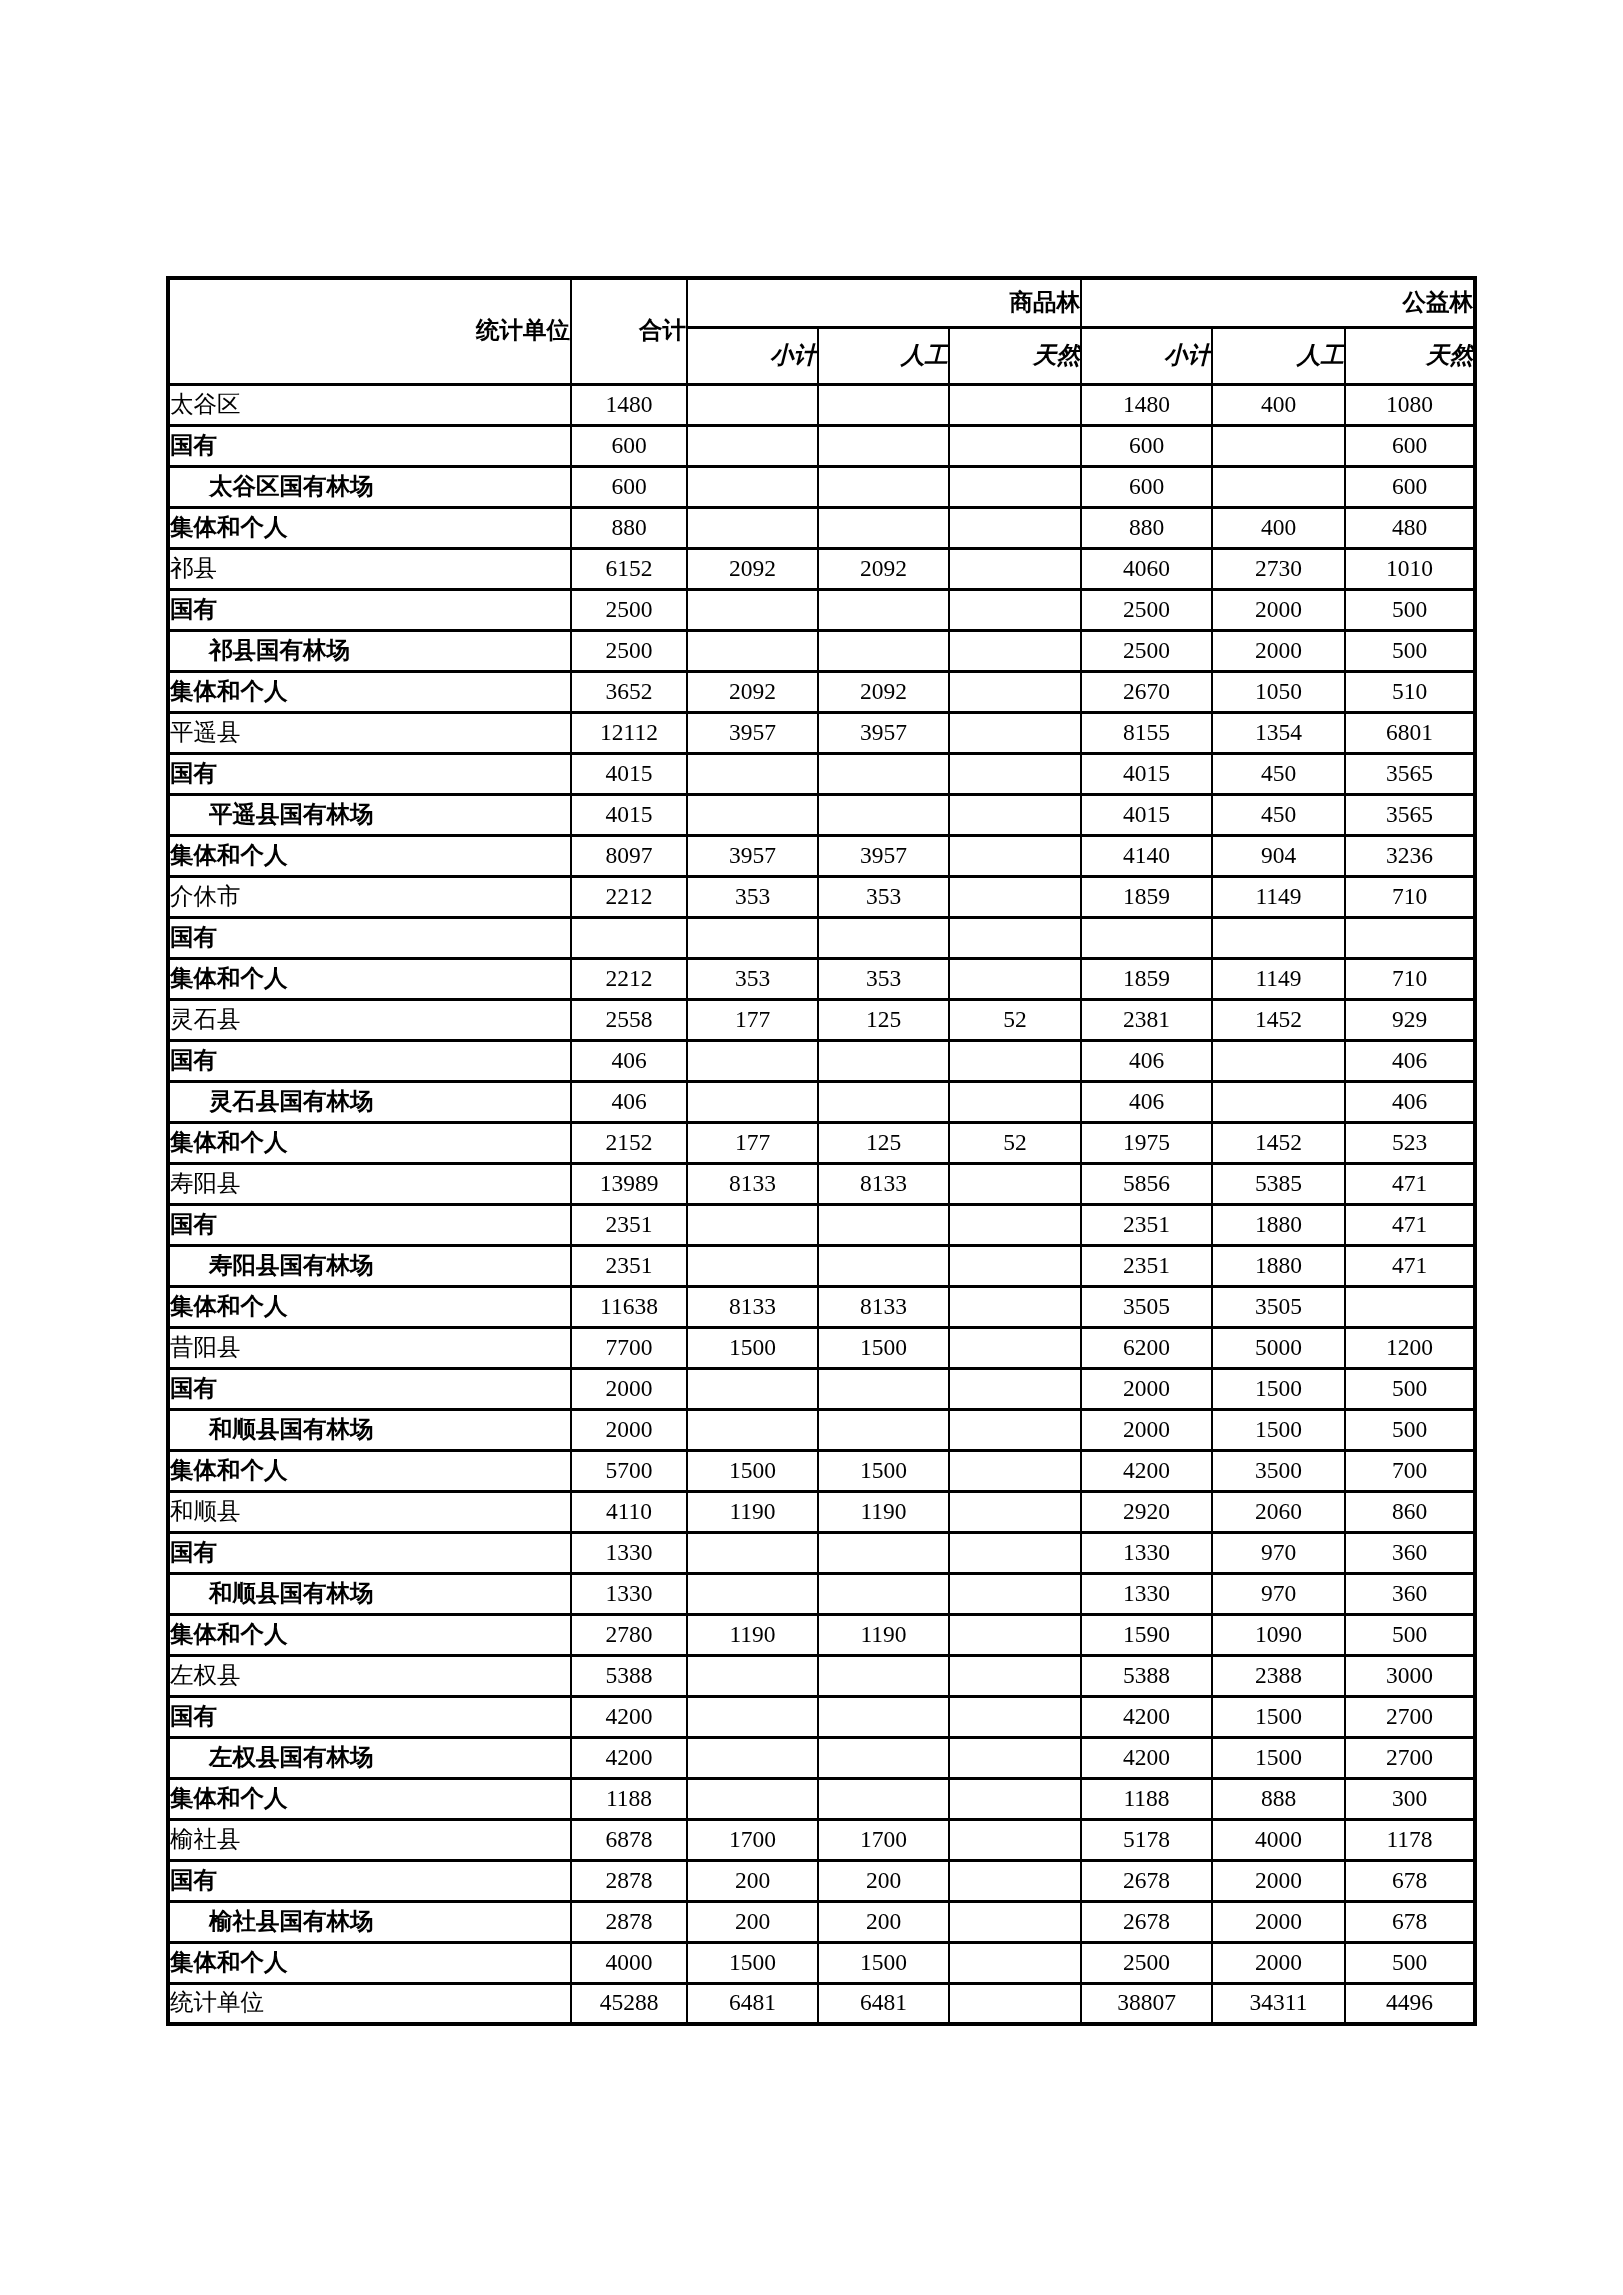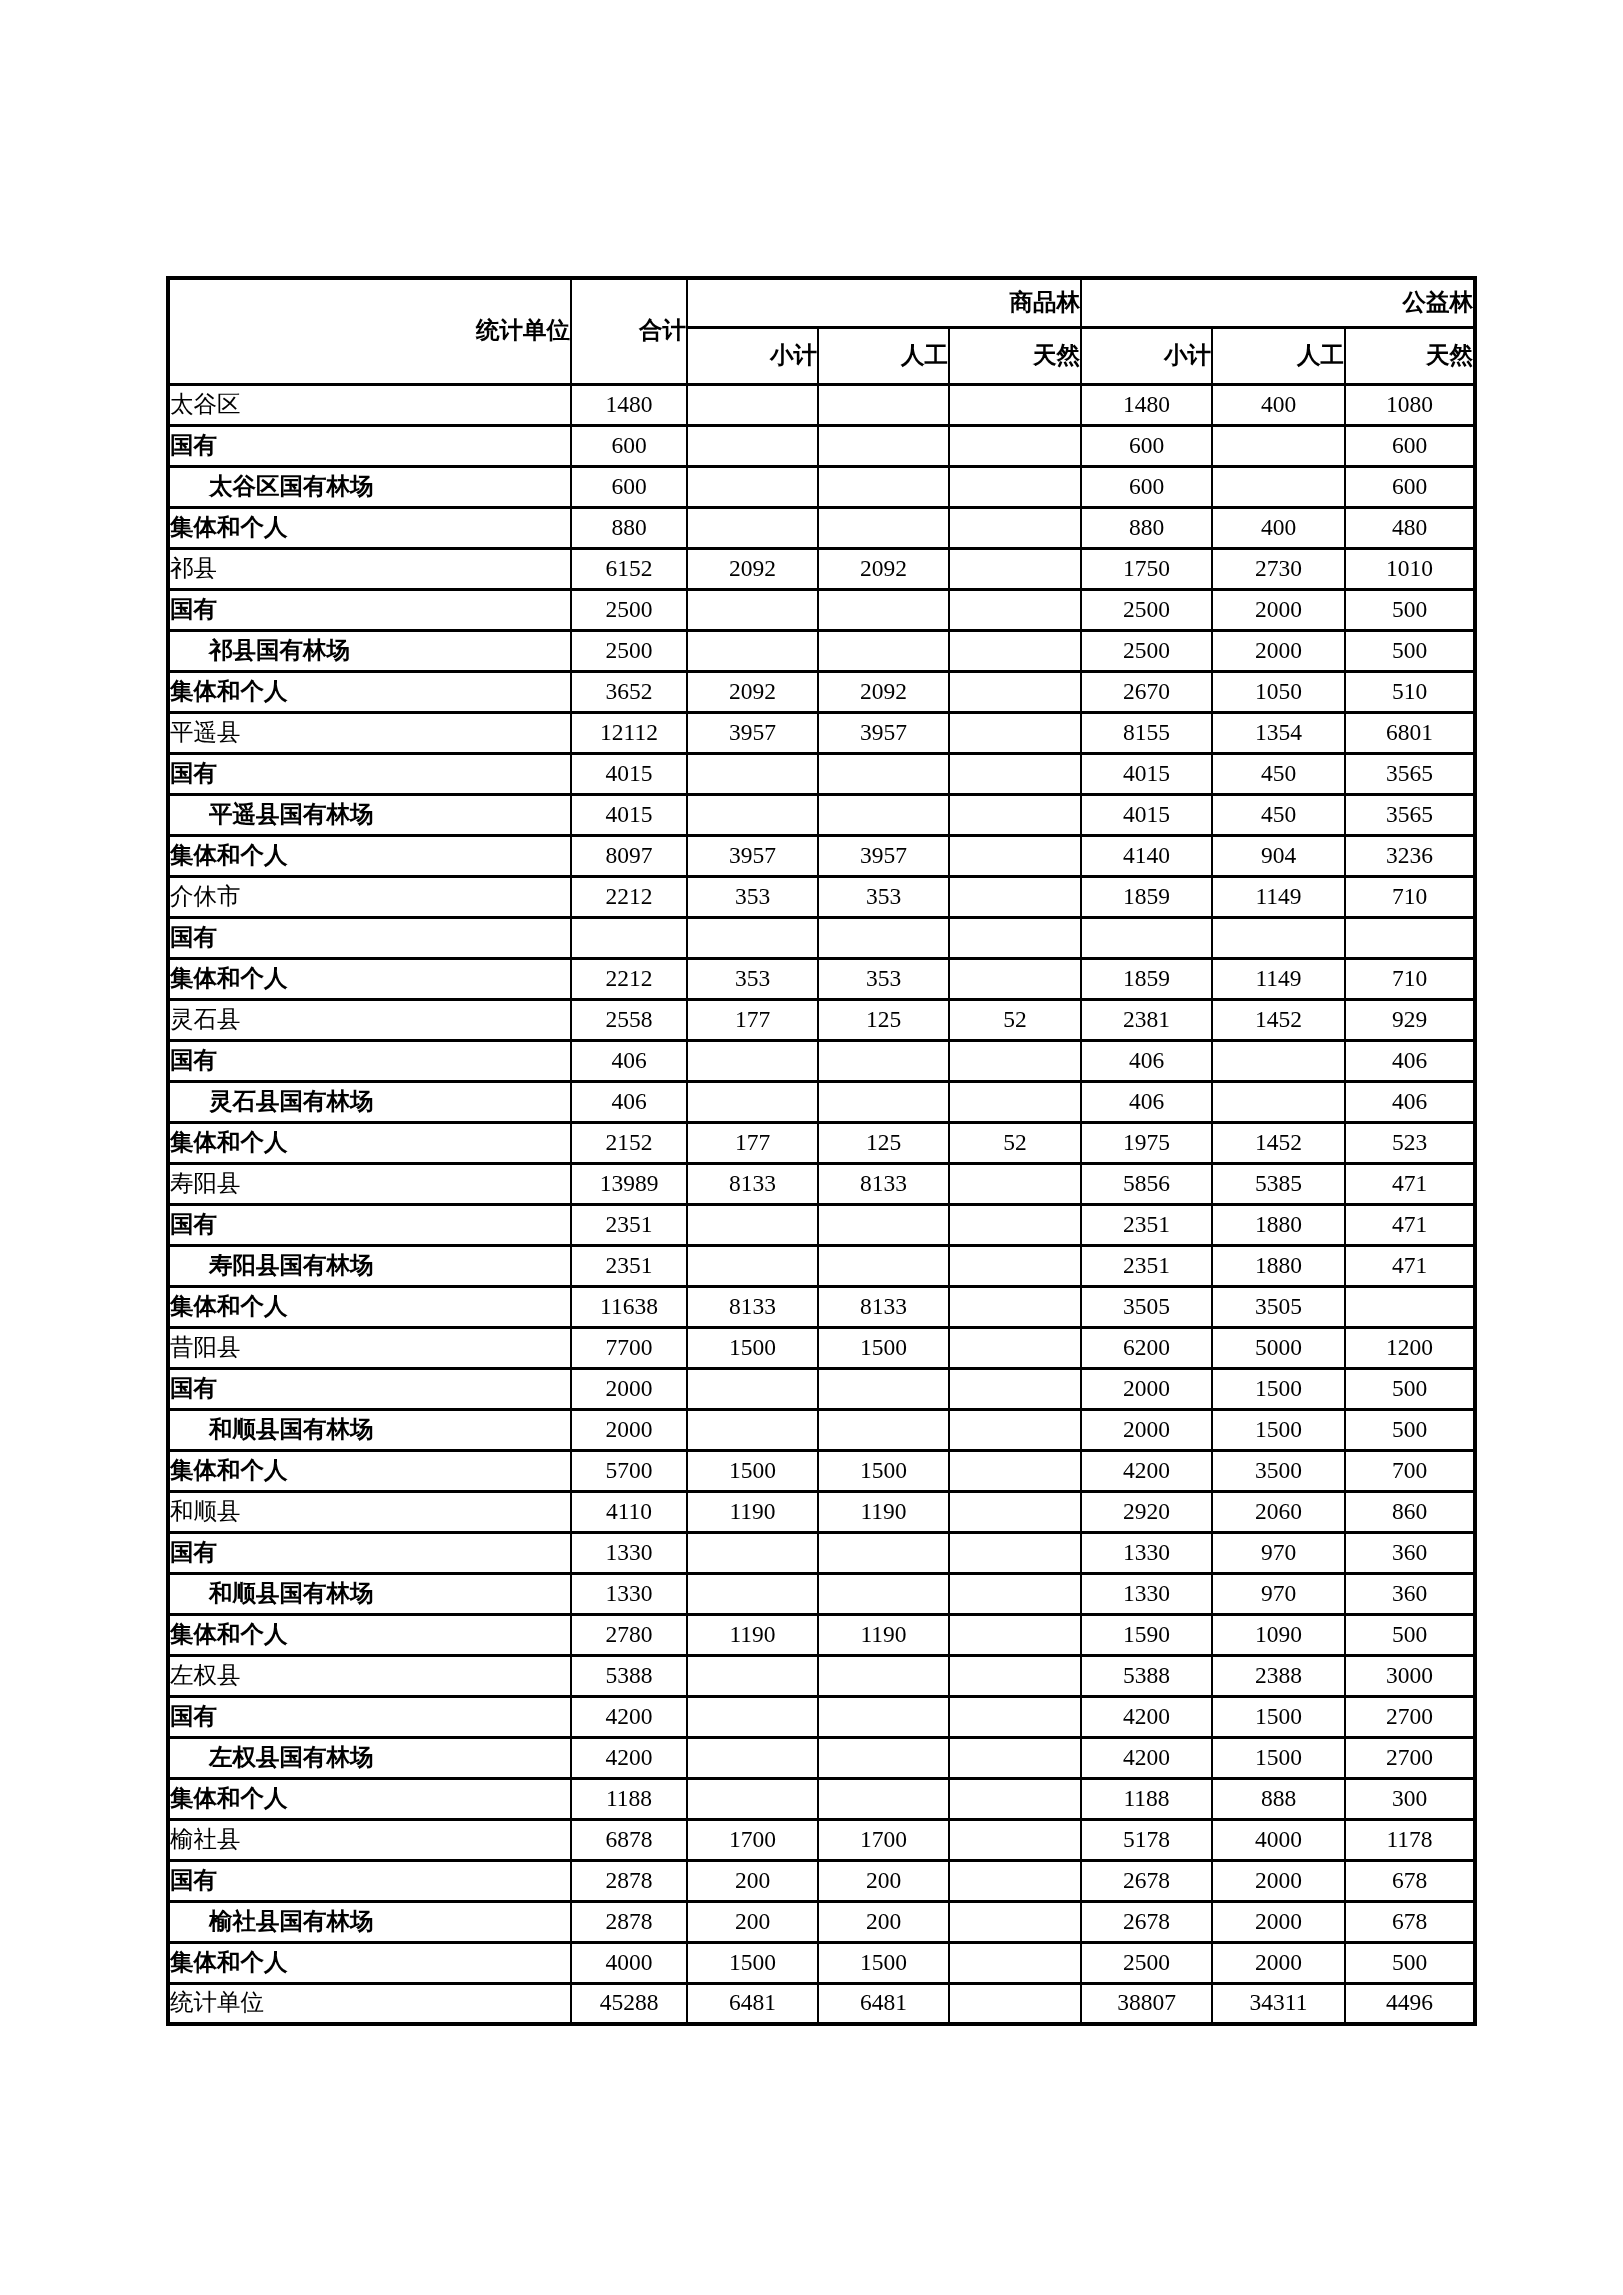--- a/index.html
+++ b/index.html
@@ -38,21 +38,21 @@
     vertical-align: middle;
     overflow: hidden;
     white-space: nowrap;
     padding: 0;
   }
   table.stat-table th {
     font-weight: bold;
     text-align: right;
   }
   tr.header-row-1 { height: 49px; }
-  tr.header-row-2 { height: 57px; }
+  tr.header-row-2 { height: 57px; font-style: italic; }
   tr.data-row { height: 41px; }
   td.lbl {
     text-align: left;
     padding-left: 7.2px;
     font-weight: bold;
   }
   td.lbl.county, td.lbl.total { font-weight: normal; }
   td.lbl.farm { padding-left: 39px; }
   td.num {
     text-align: center;
@@ -131,21 +131,21 @@
           <td class="num">880</td>
           <td class="num">400</td>
           <td class="num">480</td>
         </tr>
         <tr class="data-row">
           <td class="lbl county">祁县</td>
           <td class="num">6152</td>
           <td class="num">2092</td>
           <td class="num">2092</td>
           <td class="num"></td>
-          <td class="num">1750</td>
+          <td class="num">4060</td>
           <td class="num">2730</td>
           <td class="num">1010</td>
         </tr>
         <tr class="data-row">
           <td class="lbl ownership">国有</td>
           <td class="num">2500</td>
           <td class="num"></td>
           <td class="num"></td>
           <td class="num"></td>
           <td class="num">2500</td>

